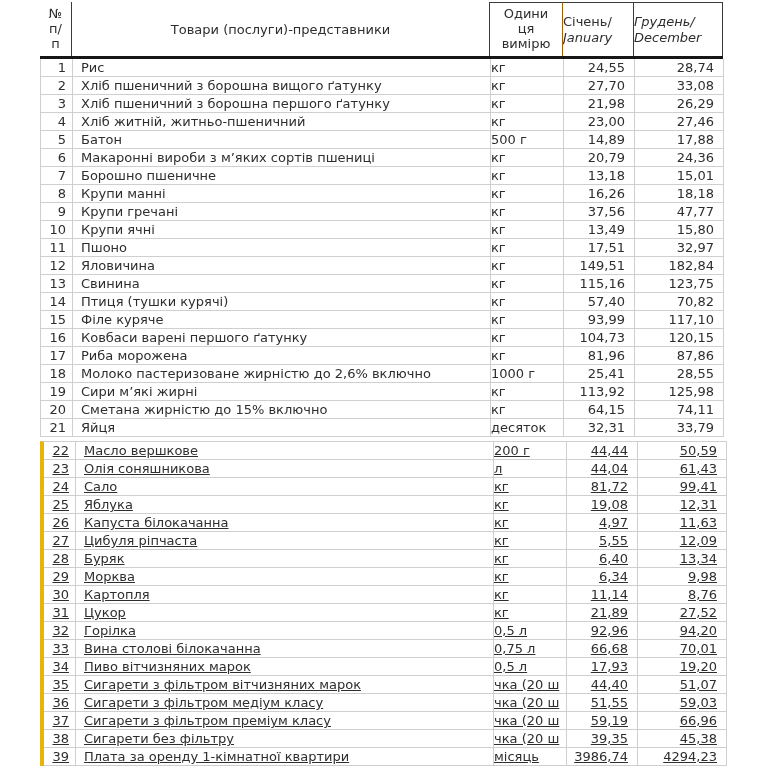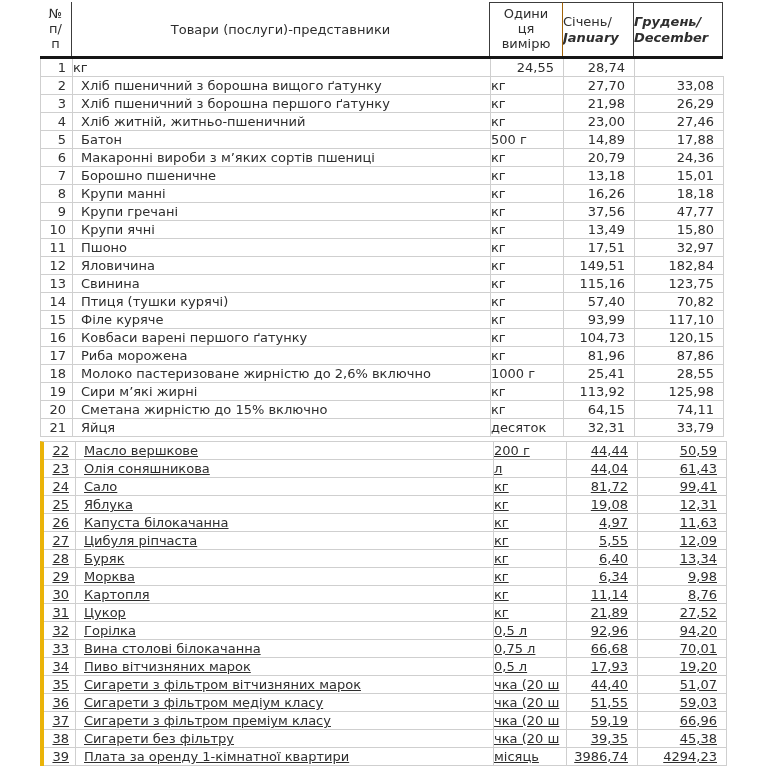--- a/index.html
+++ b/index.html
@@ -46,21 +46,21 @@
   }
   .th-jan, .th-dec {
     text-align: left;
     border-top: 1px solid #3c3c3c;
     padding-top: 11px;
     line-height: 16px;
   }
   .th-jan { border-right: 1px solid #3c3c3c; }
   .th-dec { border-right: 1px solid #3c3c3c; }
   .th-jan span, .th-dec span { display: block; }
-  .italic { font-style: italic; font-weight: bold; }
+  .italic { font-style: italic; }
 
   
   .tbody { width: 683px; }
   .block-a { border-left: 1px solid #cfcfcf; }
   .block-b { border-left: 4px solid #eab308; border-top: 1px solid #cfcfcf; text-decoration: underline; }
   .gap { height: 4px; }
 
   .row {
     display: grid;
     grid-template-columns: 32px 418px 73px 71px 89px;
@@ -101,20 +101,21 @@
     </div>
     <div class="th th-dec italic">
       <span>Грудень/</span>
       <span>December</span>
     </div>
   </div>
 
   <div class="tbody block-a">
       <div class="row">
         <div class="c c-num">1</div>
+        <div class="c c-prod">Рис</div>
         <div class="c c-unit">кг</div>
         <div class="c c-jan">24,55</div>
         <div class="c c-dec">28,74</div>
       </div>
       <div class="row">
         <div class="c c-num">2</div>
         <div class="c c-prod">Хліб пшеничний з борошна вищого ґатунку</div>
         <div class="c c-unit">кг</div>
         <div class="c c-jan">27,70</div>
         <div class="c c-dec">33,08</div>

